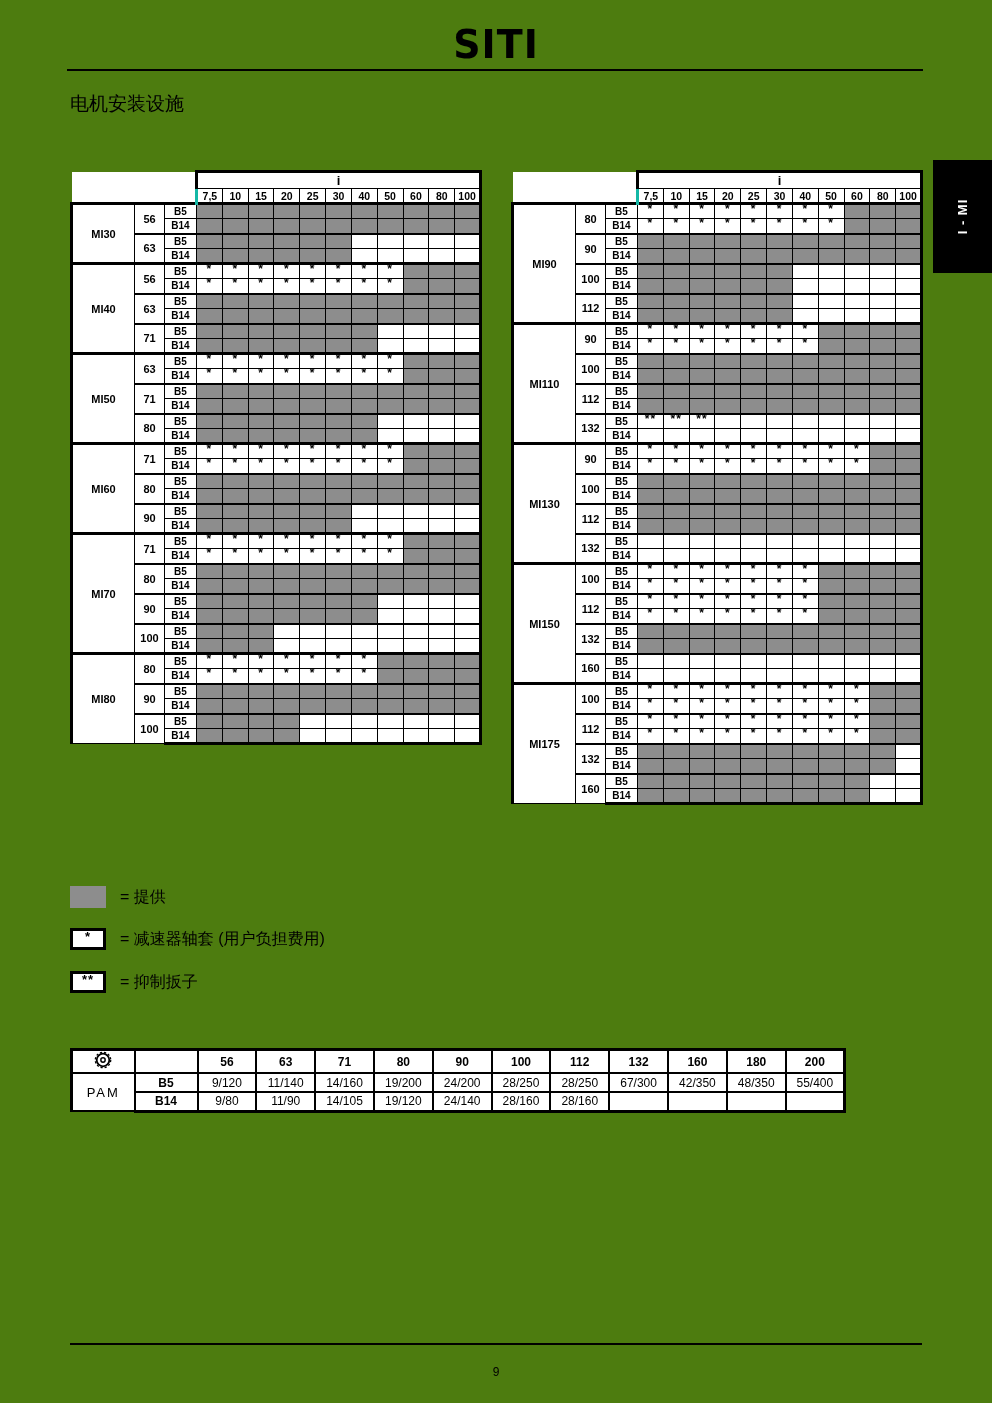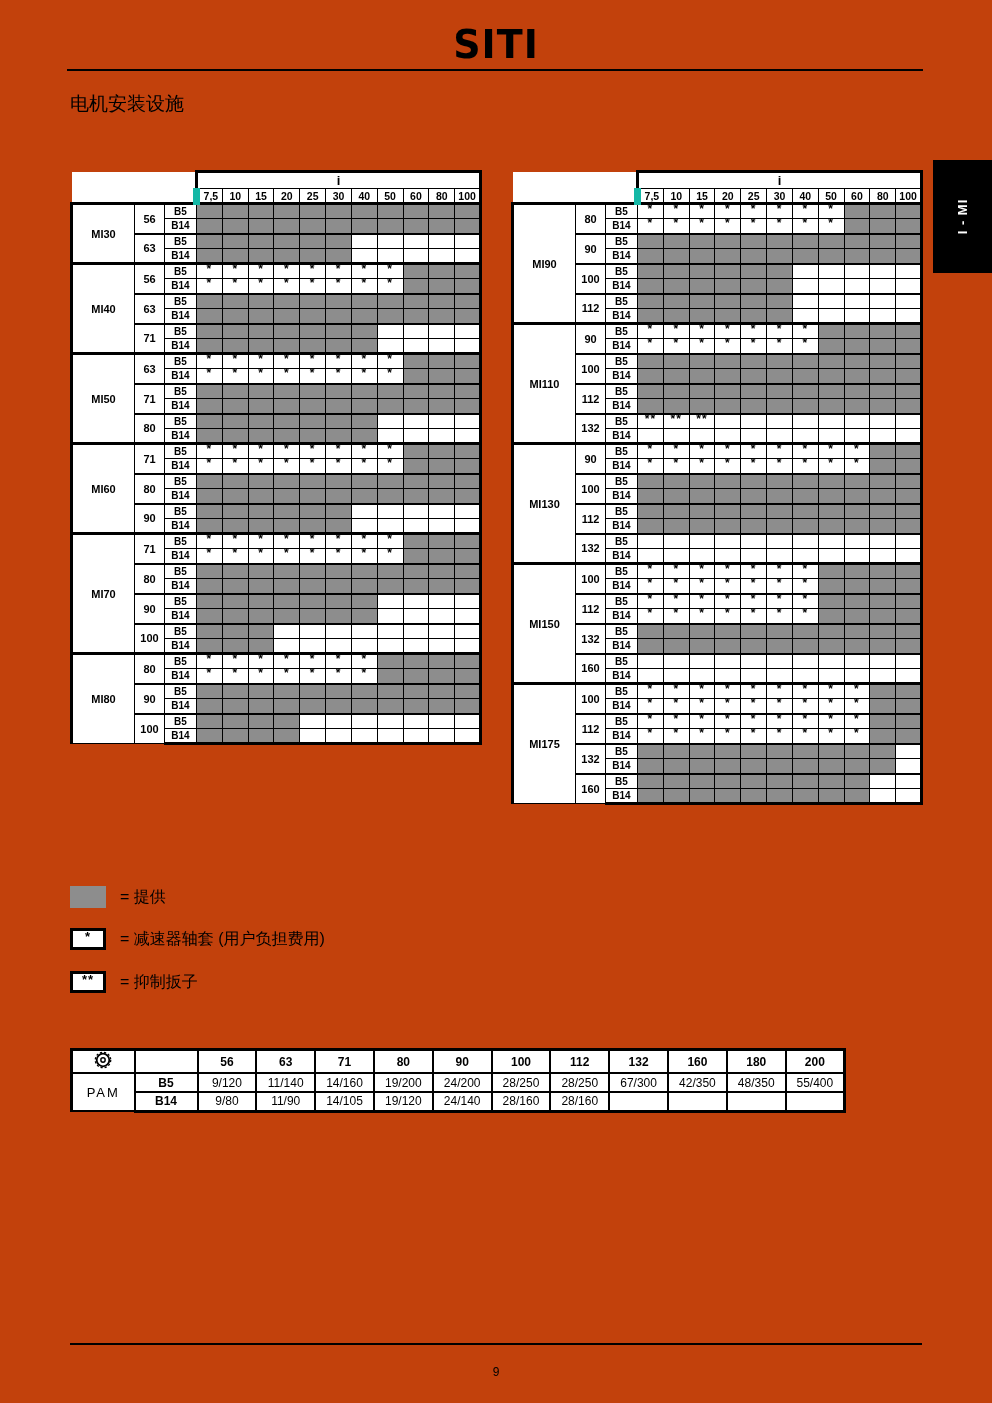--- a/index.html
+++ b/index.html
@@ -1,18 +1,18 @@
 <!DOCTYPE html>
 <html style="--provided: #8d8d8d; --wmcolor: #454545;"><head>
 <meta charset="utf-8">
 <style>
   *{box-sizing:border-box;margin:0;padding:0}
   html,body{background:#fff}
   body{font-family:"Liberation Sans",sans-serif;color:#000}
-  .page{position:relative;width:992px;height:1403px;background:#c2410c;overflow:hidden}
+  .page{position:relative;width:992px;height:1403px;background:#4d7c0f;overflow:hidden}
 
   
   .logo{position:absolute;top:22px;left:0;width:100%;text-align:center;
         font-family:"DejaVu Sans",sans-serif;font-weight:bold;font-size:38px;
         letter-spacing:1px;transform:scaleY(1.05)}
   .header-rule{position:absolute;left:67px;top:69px;width:856px;height:2px;background:#000}
   .page-title{position:absolute;left:70px;top:91px;font-size:19px}
 
   
   .side-tab{position:absolute;left:933px;top:160px;width:59px;height:113px;background:#000;
@@ -24,21 +24,21 @@
   .grid-wrap{position:absolute;top:170px}
   #left-table{left:70px}
   #right-table{left:511px}
   table.grid{border-collapse:collapse;table-layout:fixed;width:412px}
   table.grid td{border:1px solid #000;height:15px;padding:0;text-align:center;
                 vertical-align:middle;font-size:10px;overflow:hidden;background:#fff}
   table.grid td.void{border:none}
   table.grid td.ihead{border-top:3px solid #000;border-left:3px solid #000;border-right:3px solid #000;
                       font-weight:bold;font-size:13px}
   table.grid td.colhead{font-weight:bold;font-size:10.5px;height:14px}
-  table.grid td.colhead.first{border-left:7px solid #14b8a6}
+  table.grid td.colhead.first{border-left:3px solid #14b8a6}
   table.grid td.colhead.last{border-right:3px solid #000}
   table.grid tr.group-start td{border-top:3px solid #000}
   table.grid tr.size-start td{border-top:2px solid #000}
   table.grid tr.table-end td{border-bottom:3px solid #000}
   table.grid td.model{border-left:3px solid #000;font-weight:bold;font-size:11px}
   table.grid td.size{font-weight:bold;font-size:11px}
   table.grid td.mount{font-weight:bold;font-size:10px}
   table.grid td.edge-r{border-right:3px solid #000}
   table.grid td.g{background:var(--provided,#8d8d8d)}
   table.grid td.s,table.grid td.d{vertical-align:top;line-height:9px;font-weight:bold;font-size:12px;letter-spacing:1px}

